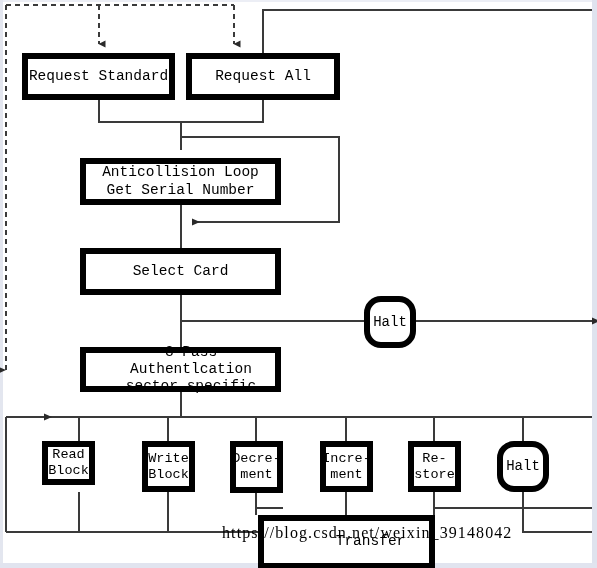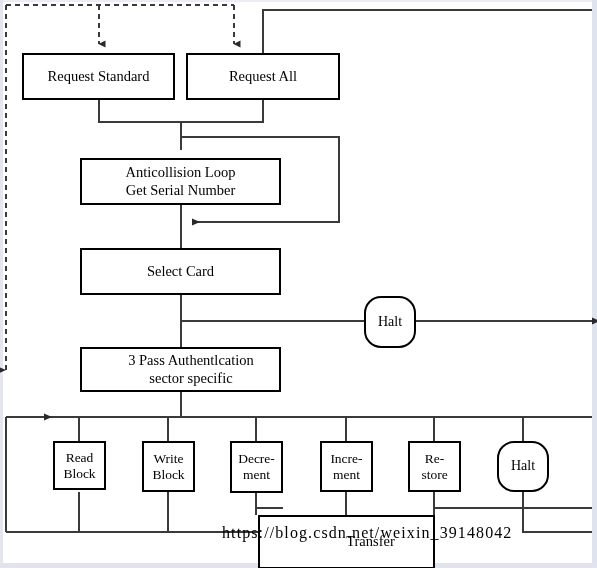--- a/index.html
+++ b/index.html
@@ -46,28 +46,28 @@
   .edge-band-top {
     position: absolute;
     left: 0; top: 0;
     width: 597px; height: 2px;
     background: #eceef5;
   }
   .node {
     position: absolute;
     box-sizing: border-box;
     background: #ffffff;
-    border: 2px solid #000000;
+    border: 6px solid #000000;
     display: flex;
     align-items: center;
     justify-content: center;
     text-align: center;
     color: #000000;
     line-height: 1.18;
-    font-family: Liberation Serif, serif;
+    font-family: Liberation Mono, monospace;
   }
   .node .lbl {
     display: block;
     white-space: pre-line;
   }
   .node-lg { font-size: 14.5px; }
   .node-md { font-size: 14px; border-radius: 17px; }
   .node-sm { font-size: 13.5px; }
   .watermark {
     position: absolute;
@@ -180,21 +180,21 @@
 
   <div class="node node-md" style="left:364px; top:296px; width:52px;  height:52px;">
     <span class="lbl">Halt</span>
   </div>
 
   <div class="node node-lg" style="left:80px;  top:347px; width:201px; height:45px;padding-left:21px;">
     <span class="lbl">3 Pass Authentlcation
 sector specific</span>
   </div>
 
-  <div class="node node-sm" style="left:53px;  top:441px; width:53px; height:49px;">
+  <div class="node node-sm" style="left:42px;  top:441px; width:53px; height:44px;">
     <span class="lbl">Read
 Block</span>
   </div>
 
   <div class="node node-sm" style="left:142px; top:441px; width:53px; height:51px;">
     <span class="lbl">Write
 Block</span>
   </div>
 
   <div class="node node-sm" style="left:230px; top:441px; width:53px; height:52px;">

